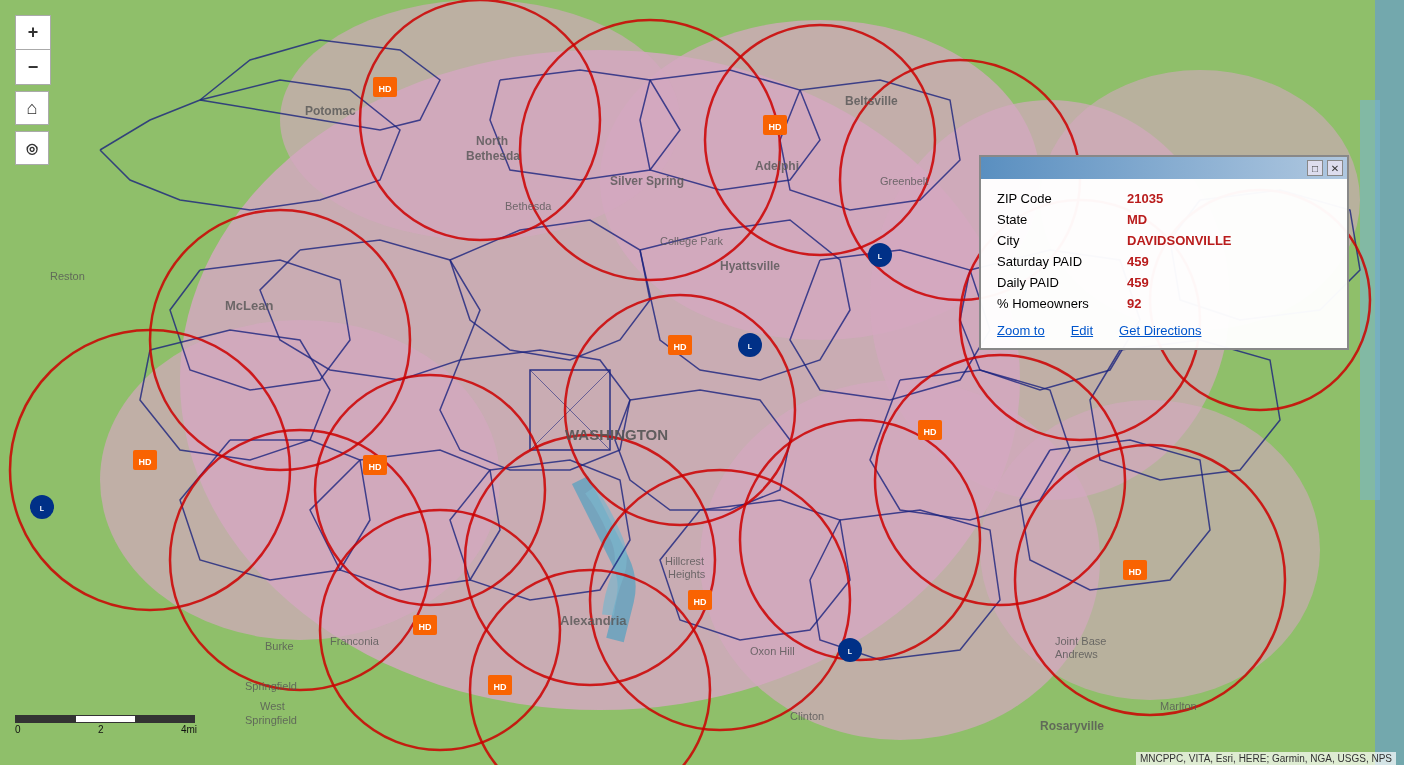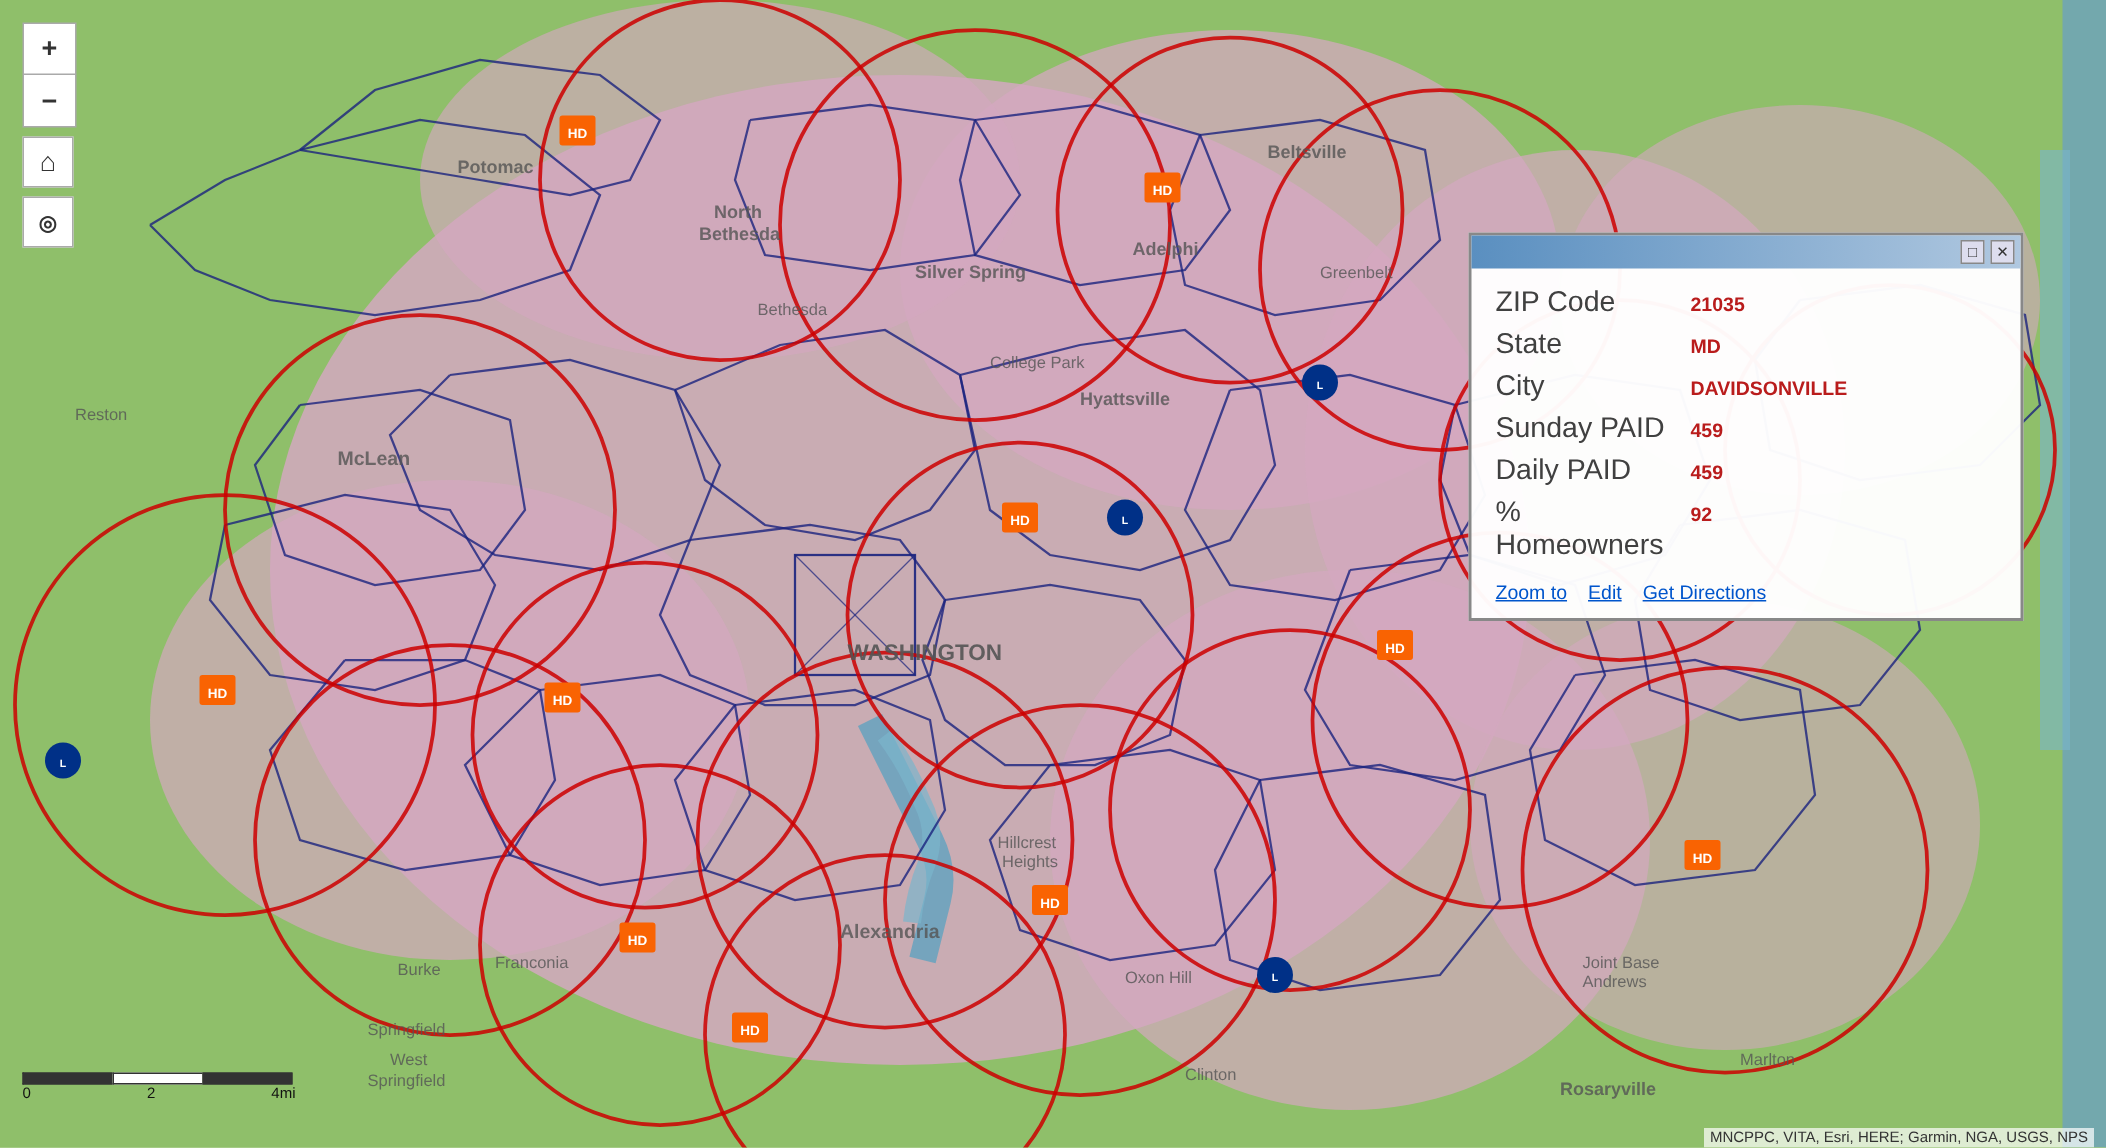--- a/index.html
+++ b/index.html
@@ -106,34 +106,34 @@
     }
 
     .info-row {
       display: flex;
       align-items: baseline;
       margin-bottom: 6px;
     }
 
     .info-label {
       width: 130px;
-      color: #404040;
-      font-size: 19px;
+      color: #000000;
+      font-size: 13px;
       flex-shrink: 0;
     }
 
     .info-value {
       color: #b91c1c;
       font-size: 13px;
       font-weight: bold;
     }
 
     .info-actions {
       display: flex;
-      gap: 14px;
+      gap: 26px;
       margin-top: 1px;
       padding-top: 6px;
     }
 
     .info-action-link {
       color: #0055cc;
       text-decoration: underline;
       cursor: pointer;
       font-size: 13px;
     }
@@ -380,21 +380,21 @@
       </div>
       <div class="info-row">
         <span class="info-label">State</span>
         <span class="info-value">MD</span>
       </div>
       <div class="info-row">
         <span class="info-label">City</span>
         <span class="info-value">DAVIDSONVILLE</span>
       </div>
       <div class="info-row">
-        <span class="info-label">Sunday PAID</span>
+        <span class="info-label">Saturday PAID</span>
         <span class="info-value">459</span>
       </div>
       <div class="info-row">
         <span class="info-label">Daily PAID</span>
         <span class="info-value">459</span>
       </div>
       <div class="info-row">
         <span class="info-label">% Homeowners</span>
         <span class="info-value">92</span>
       </div>

